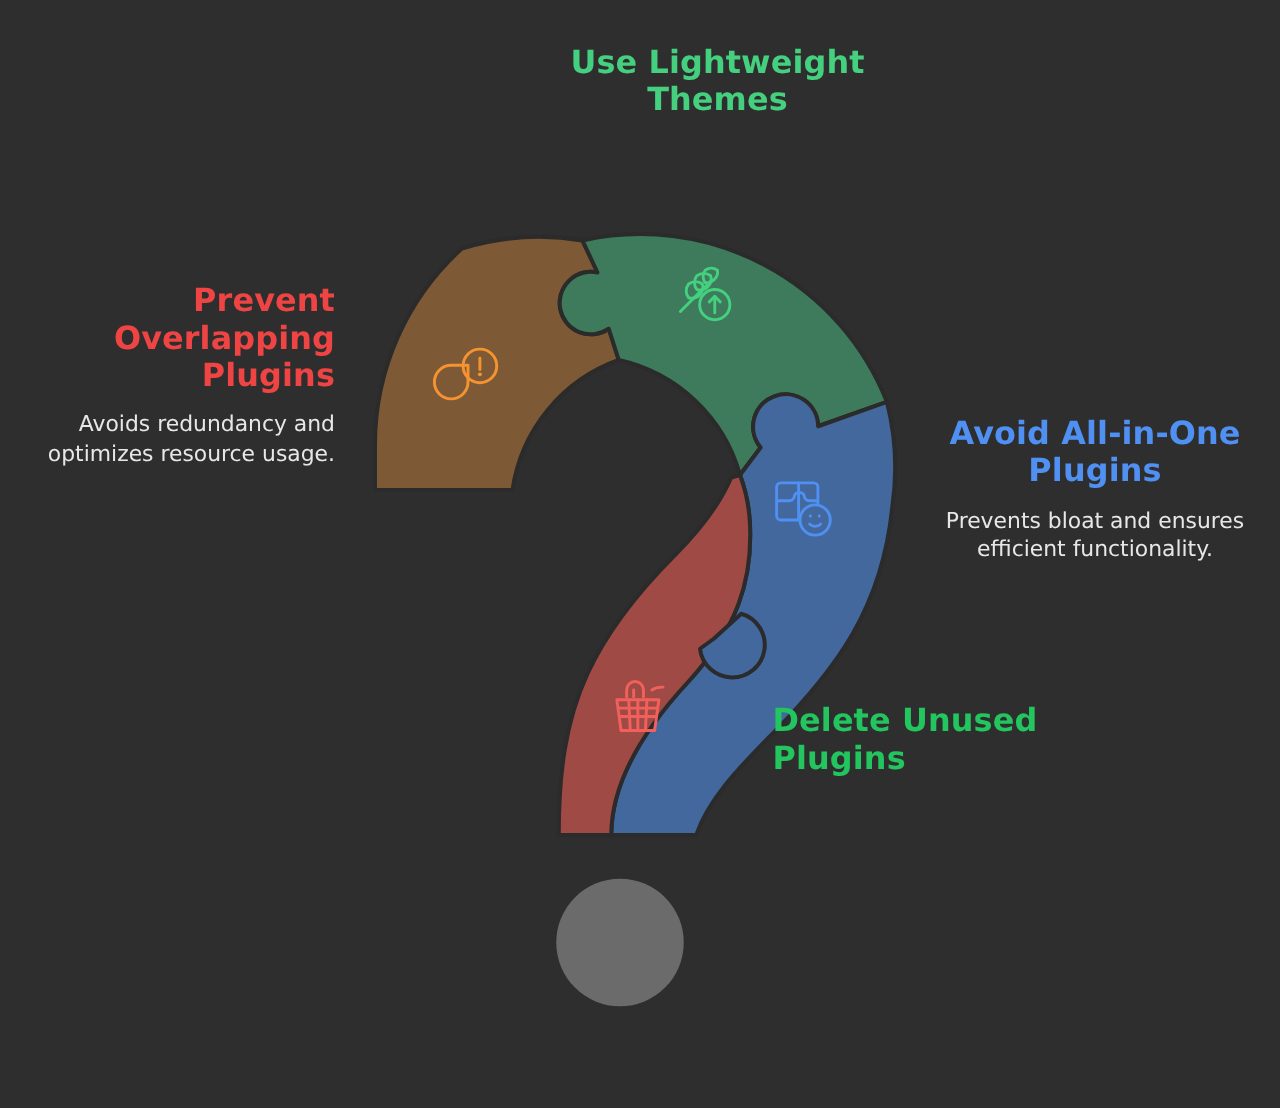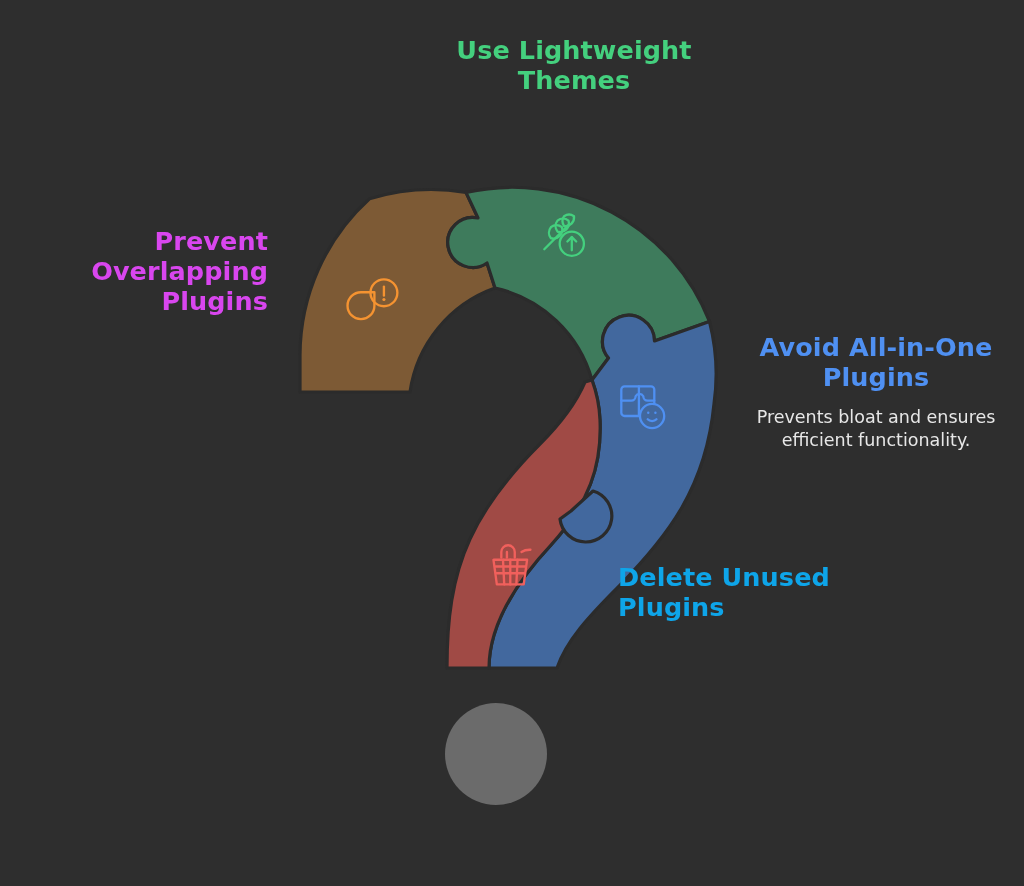--- a/index.html
+++ b/index.html
@@ -186,29 +186,31 @@
       <path d="M 25.5,15 L 24.4,37"></path>
     </g>
   </svg>
 
   <div class="block" id="block-themes">
     <p class="heading" style="color:#44d07e">Use Lightweight
 Themes</p>
   </div>
 
   <div class="block" id="block-overlap">
-    <p class="heading" style="color:#d946ef">Prevent Overlapping
+    <p class="heading" style="color:#ef4444">Prevent Overlapping
 Plugins</p>
+    <p class="desc">Avoids redundancy and
+optimizes resource usage.</p>
   </div>
 
   <div class="block" id="block-allinone">
     <p class="heading" style="color:#4f90f2">Avoid All-in-One
 Plugins</p>
     <p class="desc">Prevents bloat and ensures
 efficient functionality.</p>
   </div>
 
   <div class="block" id="block-delete">
-    <p class="heading" style="color:#0ea5e9">Delete Unused
+    <p class="heading" style="color:#22c55e">Delete Unused
 Plugins</p>
   </div>
 
 </div>
 
 </body></html>

